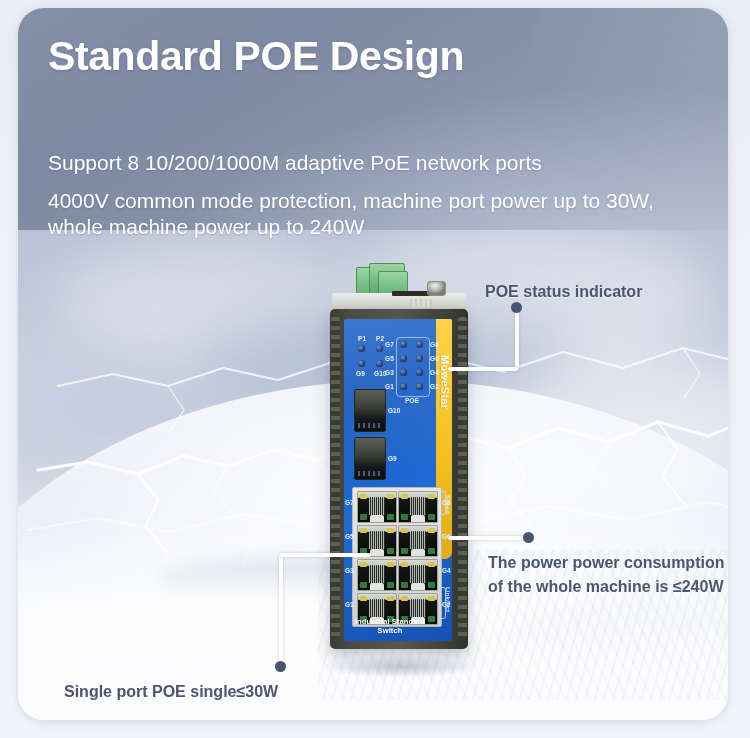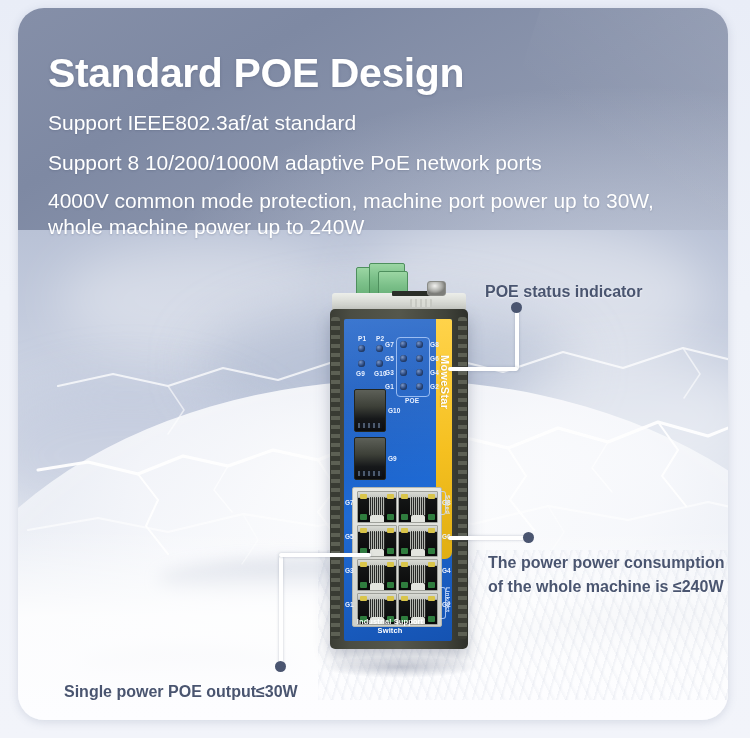--- a/index.html
+++ b/index.html
@@ -114,21 +114,21 @@
   }
 
   
   .bolt { position: absolute; pointer-events: none; }
   .bolt svg { display: block; }
 
   
   .headline {
     position: absolute;
     left: 30px;
-    top: 42px;
+    top: 25px;
     font-size: 41px;
     font-weight: bold;
     color: #ffffff;
     letter-spacing: -0.4px;
     text-shadow: 0 1px 3px rgba(60,70,95,0.30);
     white-space: nowrap;
   }
   .subline {
     position: absolute;
     left: 30px;
@@ -556,40 +556,39 @@
         <div class="port-label" style="left:98px; top:180px;">G8</div>
         <div class="port-label" style="left:98px; top:214px;">G6</div>
         <div class="port-label" style="left:98px; top:248px;">G4</div>
         <div class="port-label" style="left:98px; top:282px;">G2</div>
 
         <div class="bracket" style="left:96px; top:172px; width:5px; height:22px;"></div>
         <div class="vert-label" style="left:101px; top:176px;">Speed</div>
         <div class="bracket" style="left:96px; top:268px; width:5px; height:30px;"></div>
         <div class="vert-label" style="left:101px; top:268px;">Link/Act</div>
 
-        <div class="model-text">Industrial Support Switch</div>
+        <div class="model-text">Industrial Standard Switch</div>
       </div>
     </div>
 
     <div class="lead-line" style="left:497px; top:300px; width:4px; height:62px;"></div>
     <div class="lead-line" style="left:430px; top:359px; width:70px; height:4px;"></div>
     <div class="lead-dot" style="left:493px; top:294px;"></div>
 
     <div class="lead-line" style="left:430px; top:528px; width:80px; height:4px;"></div>
     <div class="lead-dot" style="left:505px; top:524px;"></div>
 
     <div class="lead-line" style="left:261px; top:548px; width:4px; height:110px;"></div>
     <div class="lead-line" style="left:261px; top:545px; width:92px; height:4px;"></div>
     <div class="lead-dot" style="left:257px; top:653px;"></div>
 
     <div class="headline">Standard POE Design</div>
-    <div class="subline s1">Support IEEE802.3af/at standard</div>
     <div class="subline s2">Support 8 10/200/1000M adaptive PoE network ports</div>
     <div class="subline s3">4000V common mode protection, machine port power up to 30W,
 whole machine power up to 240W</div>
 
     <div class="callout co-led">POE status indicator</div>
     <div class="callout co-out">The power power consumption
 of the whole machine is ≤240W</div>
-    <div class="callout co-port">Single power POE output≤30W</div>
+    <div class="callout co-port">Single port POE single≤30W</div>
 
   </div>
 </div>
 
 </body></html>

